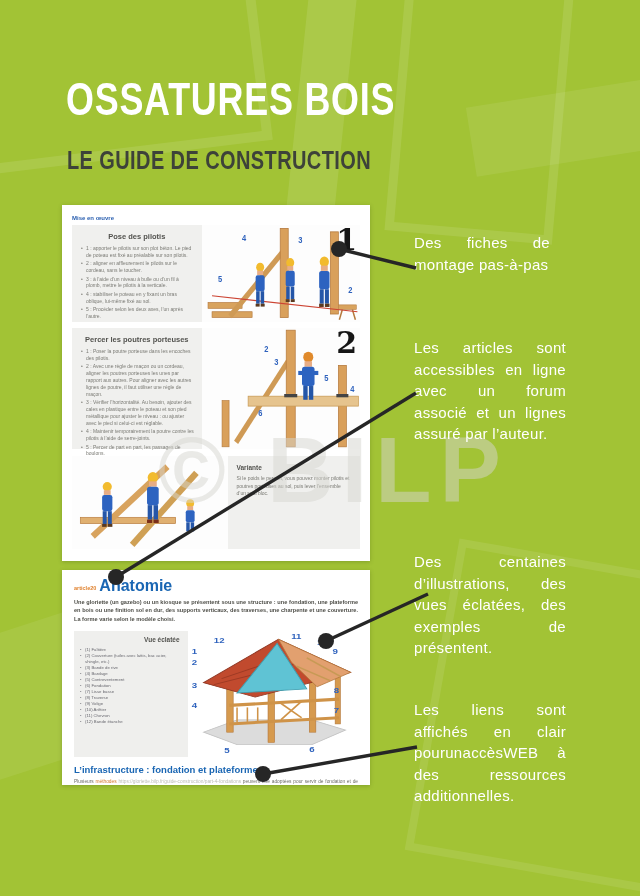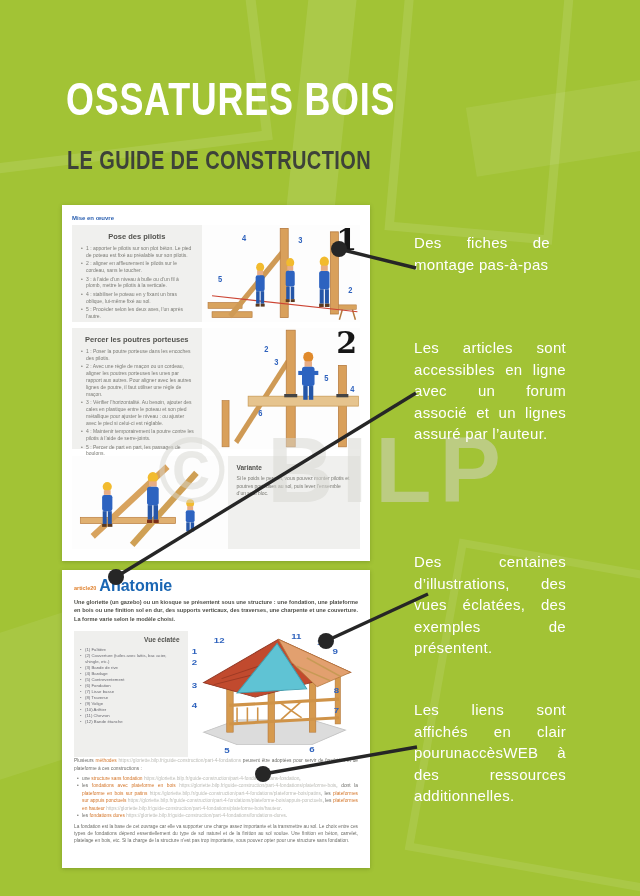--- a/index.html
+++ b/index.html
@@ -15,21 +15,21 @@
   .bp5{left:-80px;top:620px;width:260px;height:140px;background:rgba(255,255,255,.07);transform:rotate(-18deg);}
   .bp6{left:470px;top:90px;width:220px;height:70px;background:rgba(255,255,255,.08);transform:rotate(-9deg);}
 
   .title{position:absolute;left:66px;top:72px;color:#ffffff;font-size:46px;font-weight:800;
          transform:scaleX(.78);transform-origin:left top;white-space:nowrap;letter-spacing:1px;}
   .subtitle{position:absolute;left:67px;top:146px;color:#3d4239;font-size:25px;font-weight:800;
          transform:scaleX(.80);transform-origin:left top;white-space:nowrap;letter-spacing:.5px;}
 
   .card{position:absolute;background:#ffffff;box-shadow:0 1px 4px rgba(40,60,10,.25);}
   .card1{left:62px;top:205px;width:308px;height:356px;padding:10px 10px;box-sizing:border-box;}
-  .card2{left:62px;top:570px;width:308px;height:298px;padding:8px 12px;box-sizing:border-box;overflow:hidden;}
+  .card2{left:62px;top:570px;width:308px;height:215px;padding:8px 12px;box-sizing:border-box;overflow:hidden;}
 
   .breadcrumb{font-size:6px;color:#2a5fb0;font-weight:700;}
 
   .sec{display:flex;margin-top:4px;}
   .sec1{height:97px;}
   .sec2{height:121px;margin-top:6px;}
   .sec-text{width:45%;background:#f0f0ee;padding:5px 7px;box-sizing:border-box;}
   .sec-fig{flex:1;position:relative;background:#fdfdfd;}
   .sec-h{font-size:7.5px;font-weight:700;color:#52524e;text-align:center;margin:2px 0 4px;}
   .steps{margin:0;padding:0 0 0 2px;list-style:none;}
@@ -291,20 +291,21 @@
           <text class="num" x="3" y="55">3</text>
           <text class="num" x="3" y="75">4</text>
           <text class="num" x="113" y="60">8</text>
           <text class="num" x="113" y="79">7</text>
           <text class="num" x="28" y="118">5</text>
           <text class="num" x="94" y="117">6</text>
         </svg>
       </div>
     </div>
 
+    <div class="infra-h">L’infrastructure : fondation et plateforme</div>
     <p class="mini"><span>Plusieurs </span><span class="lnk">méthodes </span><span class="url">https://gloriette.bilp.fr/guide-construction/part-4-fondations </span><span>peuvent être adoptées pour servir de fondation et de plateforme à ces constructions :</span></p>
     <ul class="mini-b">
       <li><span>une </span><span class="lnk">structure sans fondation </span><span class="url">https://gloriette.bilp.fr/guide-construction/part-4-fondations/sans-fondation</span><span>,</span></li>
       <li><span>les </span><span class="lnk">fondations avec plateforme en bois </span><span class="url">https://gloriette.bilp.fr/guide-construction/part-4-fondations/plateforme-bois</span><span>, dont la </span><span class="lnk">plateforme en bois sur patins </span><span class="url">https://gloriette.bilp.fr/guide-construction/part-4-fondations/plateforme-bois/patins</span><span>, les </span><span class="lnk">plateformes sur appuis ponctuels </span><span class="url">https://gloriette.bilp.fr/guide-construction/part-4-fondations/plateforme-bois/appuis-ponctuels</span><span>, les </span><span class="lnk">plateformes en hauteur </span><span class="url">https://gloriette.bilp.fr/guide-construction/part-4-fondations/plateforme-bois/hauteur</span><span>.</span></li>
       <li><span>les </span><span class="lnk">fondations dures </span><span class="url">https://gloriette.bilp.fr/guide-construction/part-4-fondations/fondations-dures</span><span>.</span></li>
     </ul>
     <p class="mini">La fondation est la base de cet ouvrage car elle va supporter une charge assez importante et la transmettre au sol. Le choix entre ces types de fondations dépend essentiellement du type de sol naturel et de la finition au sol voulue. Une finition en béton, carrelet, platelage en bois, etc. Si la charge de la structure n’est pas trop importante, vous pouvez opter pour une structure sans fondation.</p>
   </div>
 
   <div class="watermark">© BILP</div>

